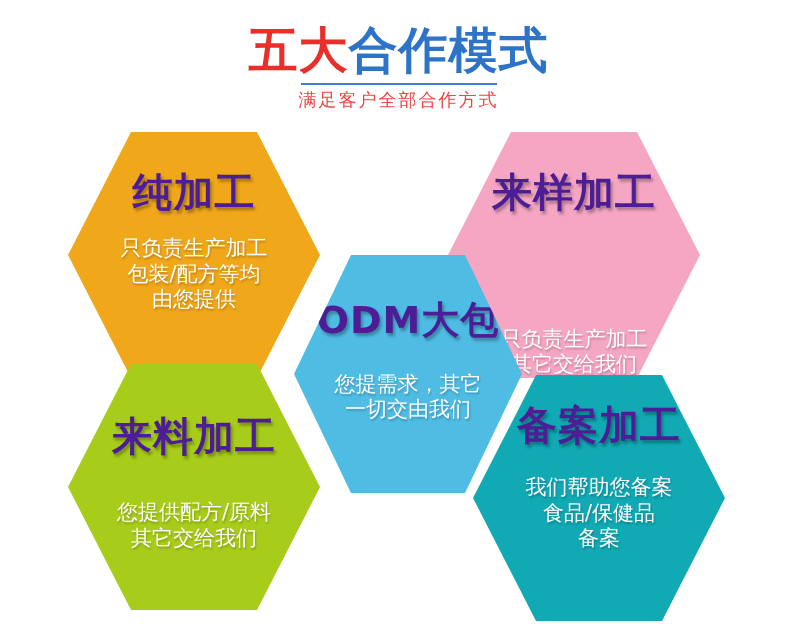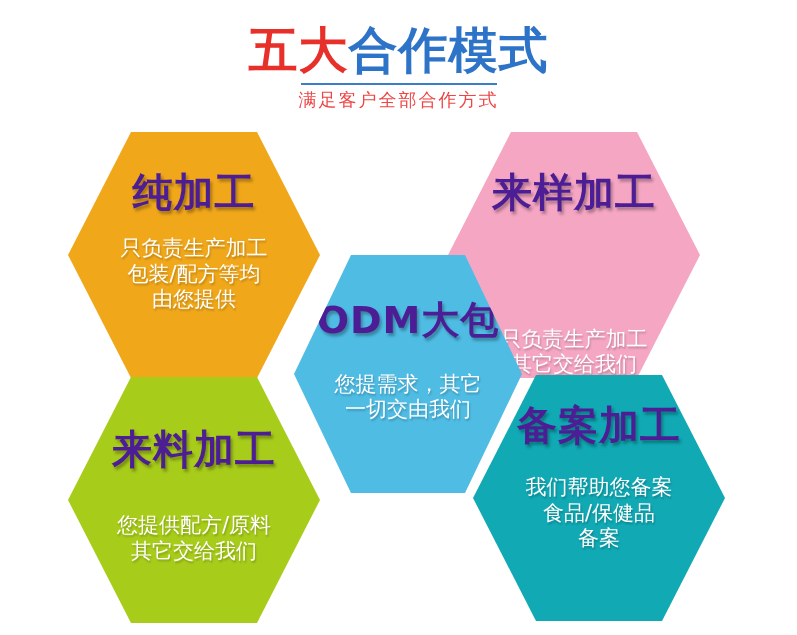--- a/index.html
+++ b/index.html
@@ -106,21 +106,21 @@
   #hex-odm {
     left: 294px; top: 255px; width: 228px; height: 238px;
     background: #4FBCE4;
     padding-top: 45px;
     z-index: 5;
   }
   #hex-odm .hex-title { font-size: 38px; }
   #hex-odm .hex-body { margin-top: 30px; }
 
   #hex-material {
-    left: 68px;  top: 377px;  width: 252px; height: 246px;
+    left: 68px;  top: 364px;  width: 252px; height: 246px;
     background: #A8CC1A;
     padding-top: 50px;
   }
   #hex-material .hex-body { margin-top: 42px; }
 
   #hex-record {
     left: 473px; top: 375px;  width: 252px; height: 246px;
     background: #10A9B4;
     padding-top: 28px;
   }

